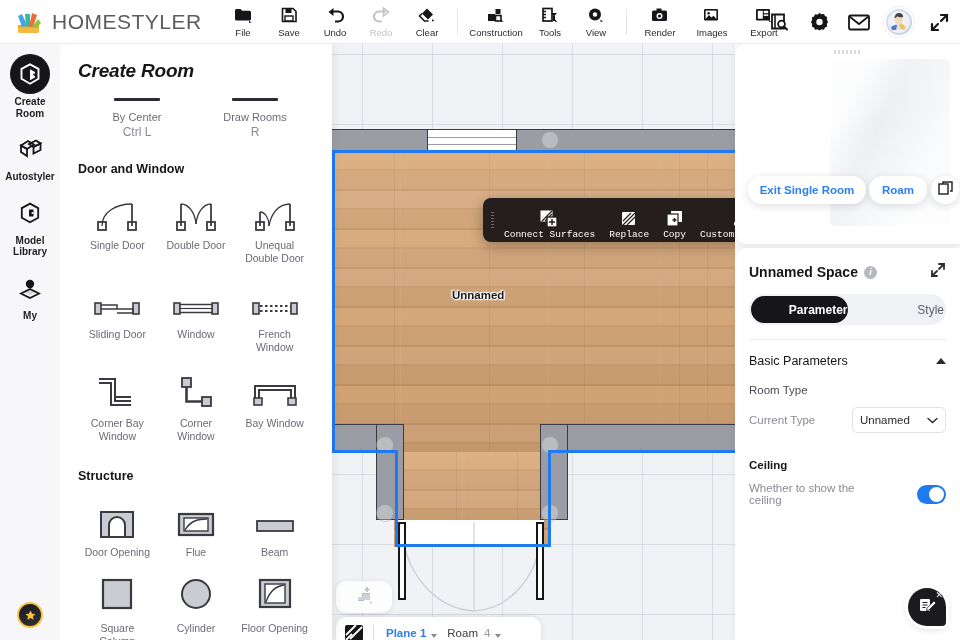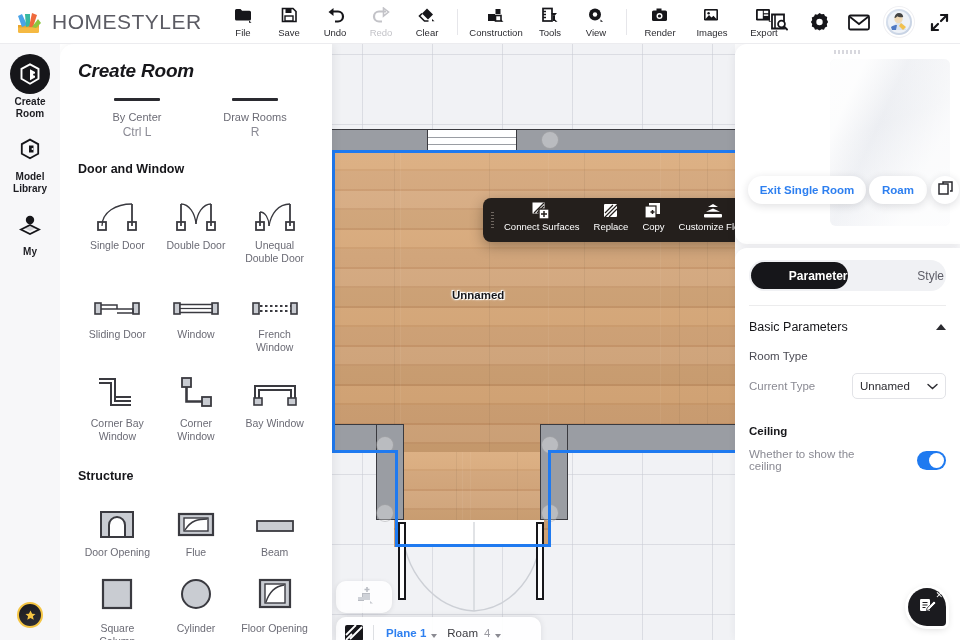--- a/index.html
+++ b/index.html
@@ -126,22 +126,22 @@
   
   .floatbar {
     position:absolute; left:483px; top:198px; height:44px;
     background:#241f1c; border-radius:8px; z-index:35;
     display:flex; align-items:stretch; padding:0 6px 0 4px;
     box-shadow:0 4px 14px rgba(0,0,0,.30);
   }
   .fb-grip { width:10px; display:flex; align-items:center; justify-content:center; }
   .fb-grip span { width:3px; height:16px;
     background:repeating-linear-gradient(180deg,#6e6660 0 1px, transparent 1px 3px); }
-  .fb-item { display:flex; flex-direction:column; align-items:center; justify-content:flex-start;
-     padding:3px 7px 2px 7px; cursor:pointer; }
+  .fb-item { display:flex; flex-direction:column; align-items:center; justify-content:flex-end;
+     padding:3px 7px 2px 7px; cursor:pointer;font-family:Liberation Mono, monospace; }
   .fb-ic { height:19px; display:flex; align-items:center; }
   .fb-lb { font-size:9.5px; color:#ffffff; margin-top:1px; white-space:nowrap; }
 
   
   .cbtn {
     position:absolute; background:rgba(255,255,255,.86); border-radius:10px;
     display:flex; align-items:center; z-index:30; box-shadow:0 1px 5px rgba(30,30,40,.10);
   }
   .layerbar { position:absolute; left:336px; top:617px; height:32px; width:205px;
     background:rgba(255,255,255,.92); border-radius:10px 10px 0 0; display:flex; align-items:center;
@@ -399,20 +399,31 @@
         <svg width="24" height="24" viewBox="0 0 24 24">
             <path d="M12 2.3l8.5 4.6v9.8L12 21.7 3.5 16.7V6.9z" fill="none" stroke="#fff" stroke-width="1.9"></path>
             <path d="M12 7.2l5 2.7v5.6l-5 2.8z" fill="#fff"></path>
             <circle cx="16.4" cy="12.6" r="1.2" fill="#16161a"></circle>
           </svg>
       </span>
       <span class="rail-lb">Create<br>Room</span>
     </div>
     <div class="rail-item">
       <span class="rail-ic">
+        <svg width="26" height="24" viewBox="0 0 26 24">
+            <path d="M4 8.5l7-4.5 6 3.5-7 4.5z" fill="none" stroke="#16161a" stroke-width="1.8"></path>
+            <path d="M4 8.5v6.5l6 4V12z" fill="none" stroke="#16161a" stroke-width="1.8"></path>
+            <path d="M12 7l7-3.5 4.5 3-7 3.5z" fill="none" stroke="#16161a" stroke-width="1.8"></path>
+            <path d="M16.5 10v6.5l7-3.5V6.5z" fill="none" stroke="#16161a" stroke-width="1.8"></path>
+          </svg>
+      </span>
+      <span class="rail-lb">Autostyler</span>
+    </div>
+    <div class="rail-item">
+      <span class="rail-ic">
         <svg width="24" height="24" viewBox="0 0 24 24">
             <path d="M12 2.6l8.2 4.5v9.6L12 21.3 3.8 16.7V7.1z" fill="none" stroke="#16161a" stroke-width="1.8"></path>
             <path d="M11 8.5h4.5v7H11z" fill="#16161a"></path>
             <circle cx="14.5" cy="12" r="1" fill="#fff"></circle>
           </svg>
       </span>
       <span class="rail-lb">Model<br>Library</span>
     </div>
     <div class="rail-item">
       <span class="rail-ic">
@@ -761,20 +772,31 @@
         <span>
           <svg width="15" height="15" viewBox="0 0 15 15">
               <rect x="1" y="3" width="9" height="10" fill="none" stroke="#2b2b30" stroke-width="1.5"></rect>
               <path d="M5 3V1h9v9h-2" fill="none" stroke="#2b2b30" stroke-width="1.5"></path>
             </svg>
         </span>
       </div>
     </div>
 
     <div class="props">
+      <div class="props-head">
+        <span class="props-title">Unnamed Space</span>
+        <span class="info-dot">i</span>
+        <span class="expand-ic">
+          <svg width="16" height="16" viewBox="0 0 16 16">
+              <path d="M9 2h5v5" fill="none" stroke="#2b2b30" stroke-width="1.8" stroke-linecap="round"></path>
+              <path d="M7 14H2V9" fill="none" stroke="#2b2b30" stroke-width="1.8" stroke-linecap="round"></path>
+              <path d="M14 2L9 7M2 14l5-5" stroke="#2b2b30" stroke-width="1.8" stroke-linecap="round"></path>
+            </svg>
+        </span>
+      </div>
 
       <div class="segment">
         <div class="seg on">
           <span>Parameter</span>
         </div>
         <div class="seg">
           <span>Style</span>
         </div>
       </div>
 

